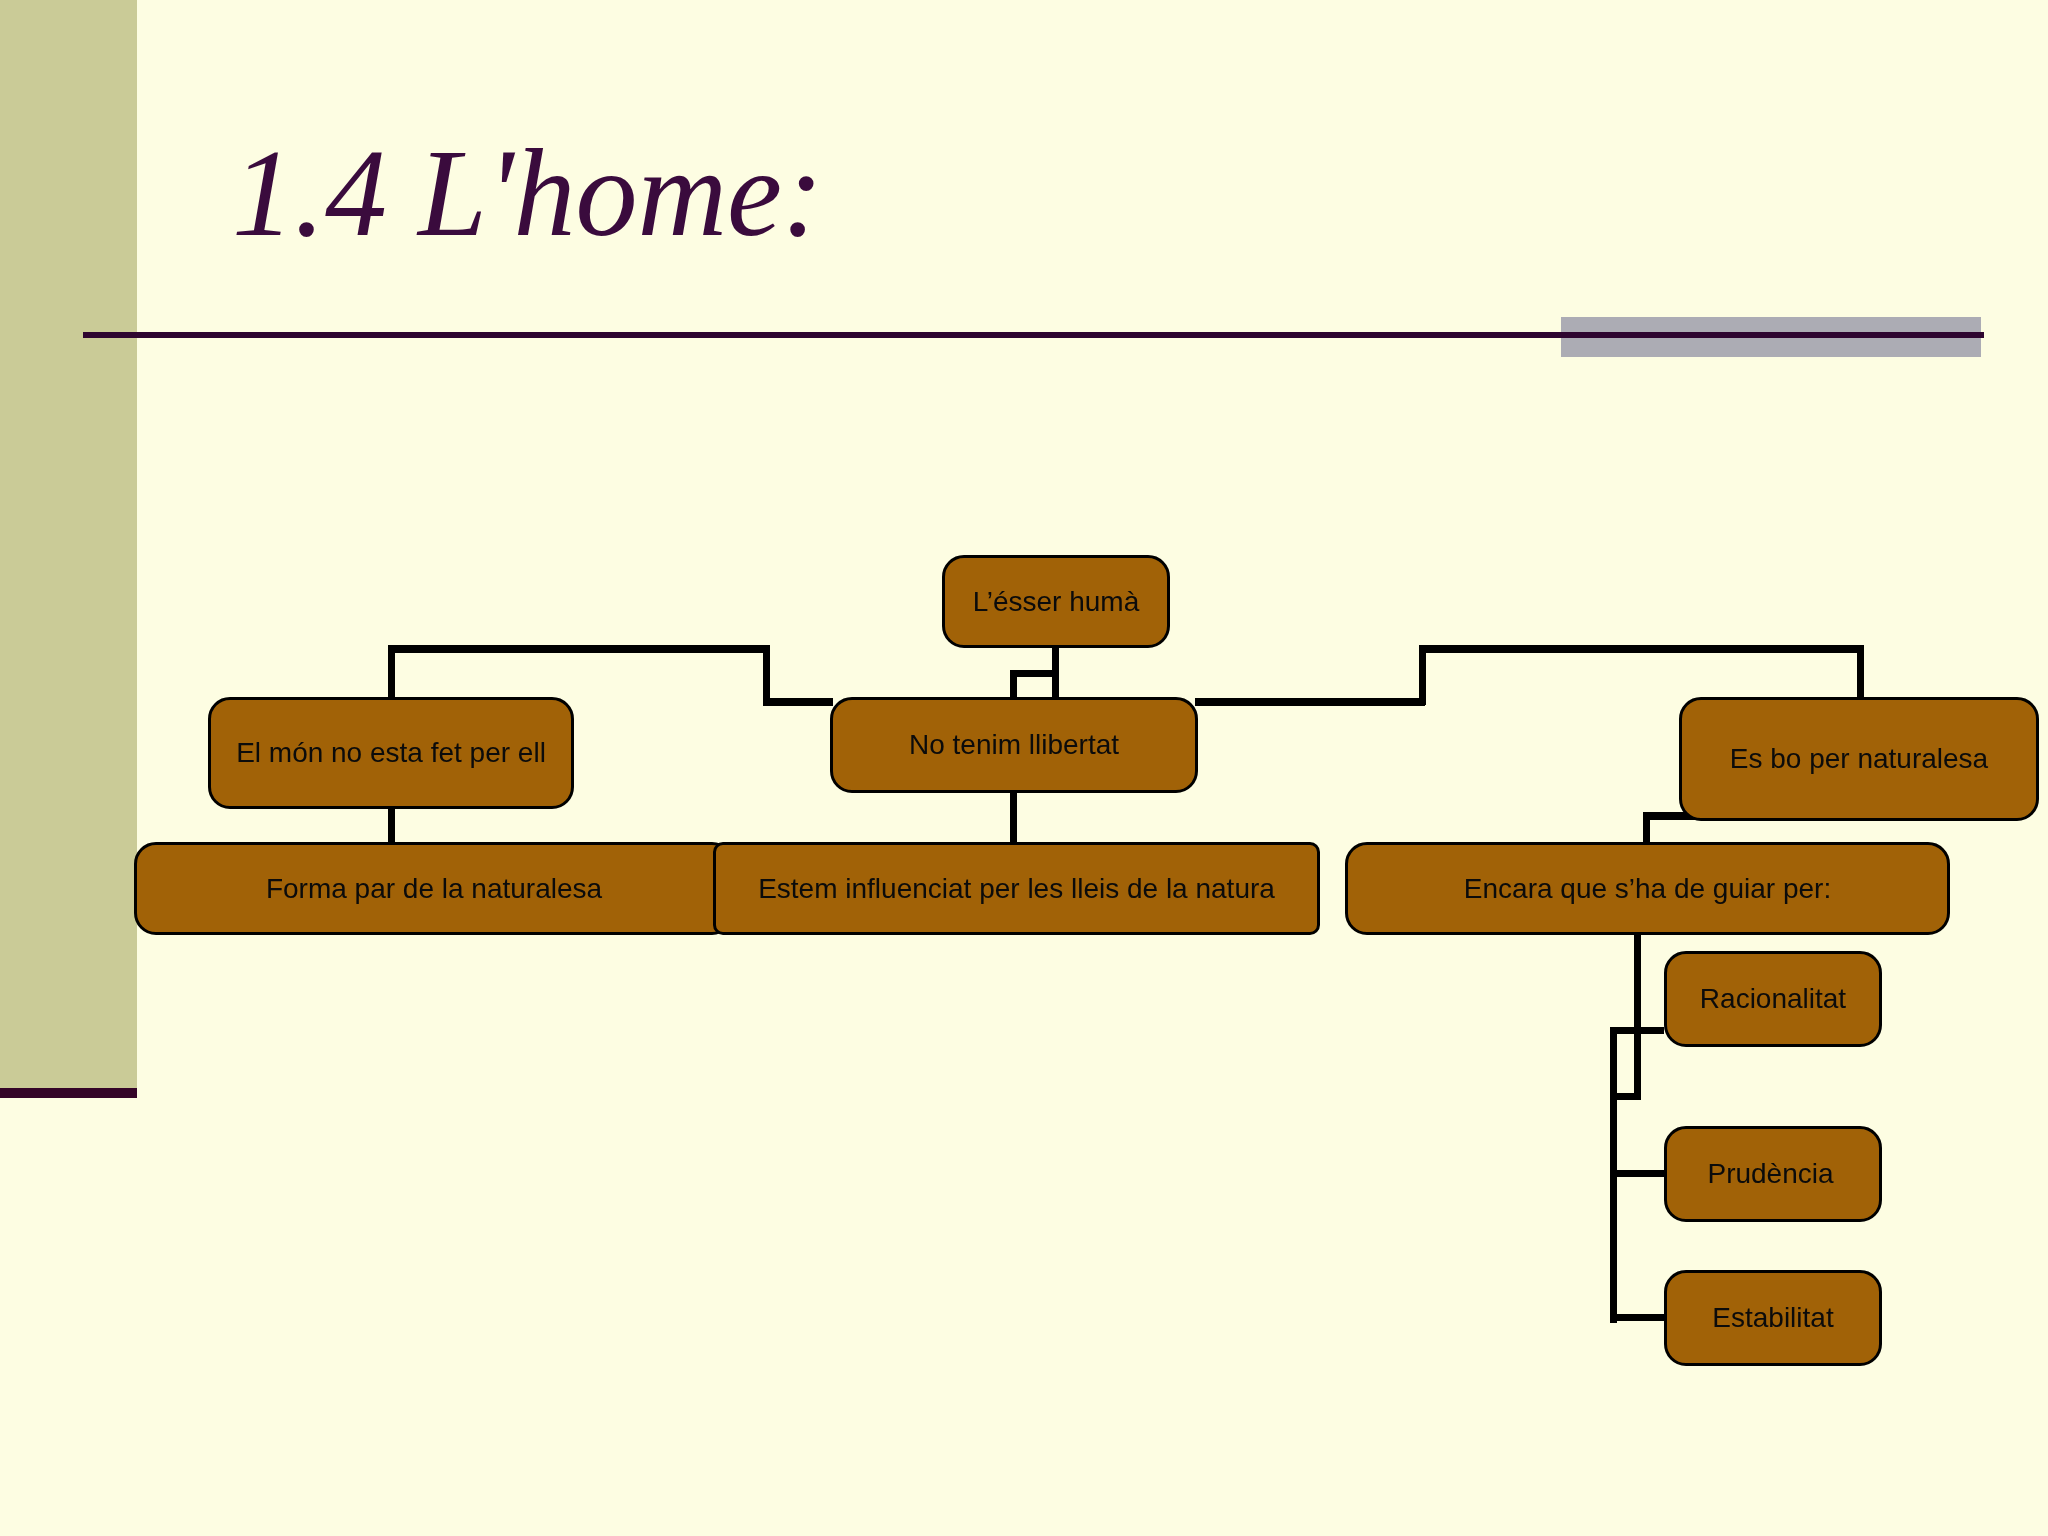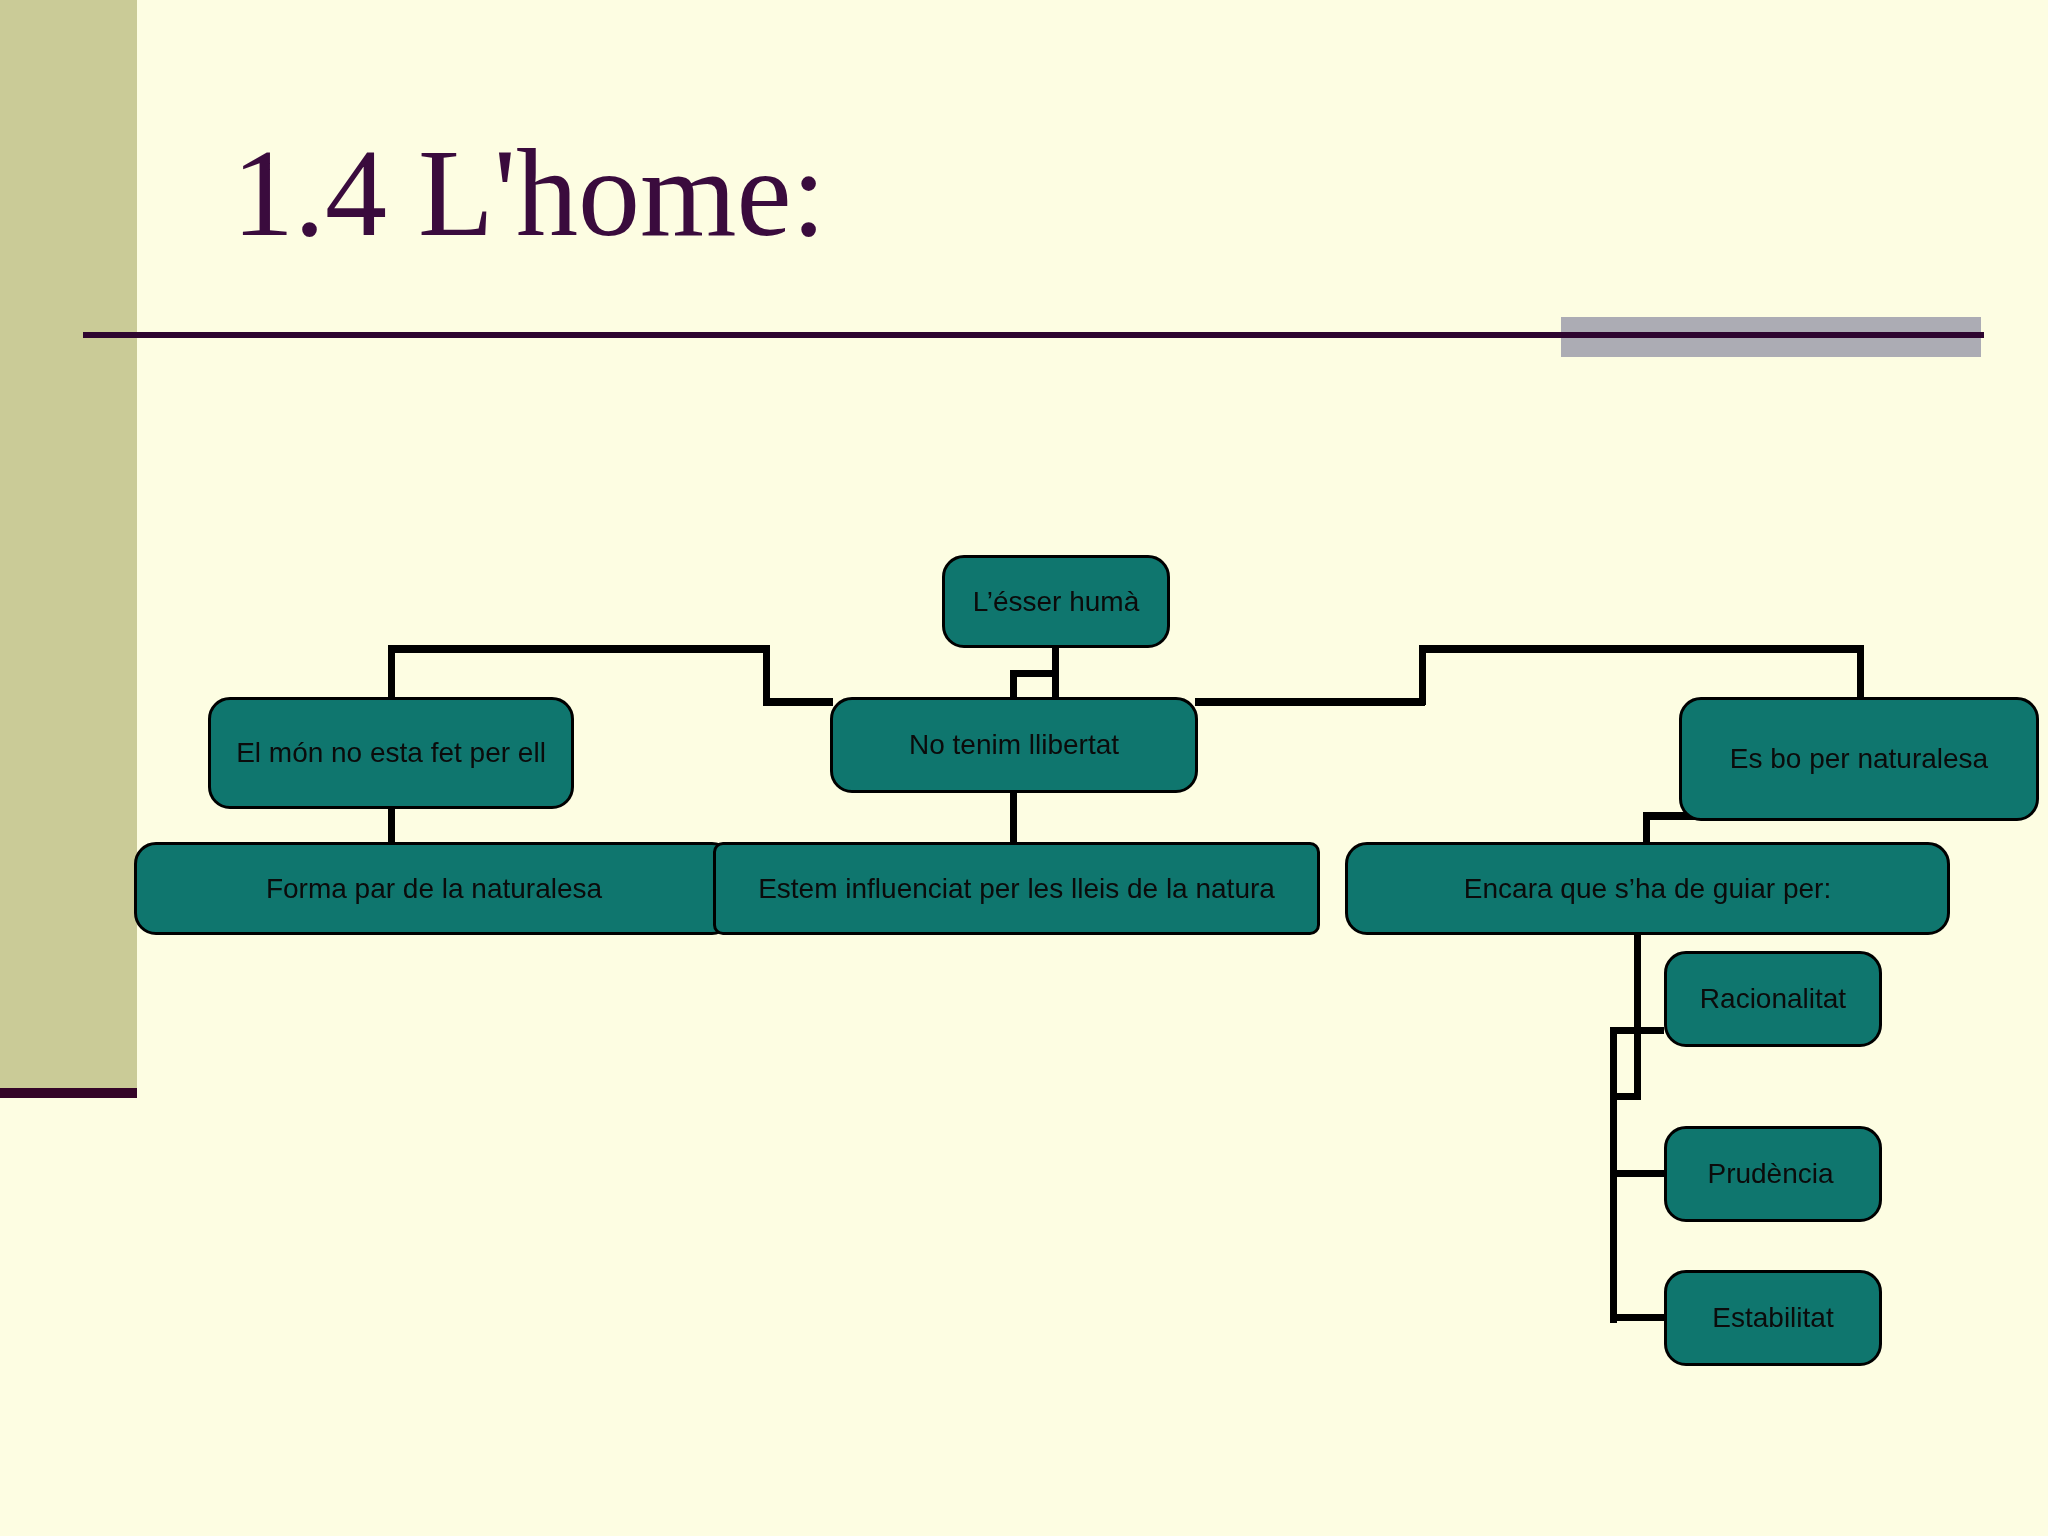--- a/index.html
+++ b/index.html
@@ -7,29 +7,29 @@
     position:relative;width:2048px;height:1536px;overflow:hidden;
     background:#FDFDE2;font-family:"Liberation Sans",sans-serif;
   }
   
   .sidebar{position:absolute;left:0;top:0;width:137px;height:1088px;background:#CACB97;}
   .sidebar-strip{position:absolute;left:0;top:1088px;width:137px;height:10px;background:#350528;}
   
   .title{
     position:absolute;left:232px;top:126px;margin:0;
     font-family:"Liberation Serif",serif;font-weight:400;
-    font-size:124px;line-height:1.1;color:#3A0B3D;white-space:nowrap;
+    font-size:124px;line-height:1.1;color:#3A0B3D;white-space:nowrap;font-style:italic;
   }
   
   .gray-block{position:absolute;left:1561px;top:317px;width:420px;height:40px;background:#ACACB4;}
   .rule{position:absolute;left:83px;top:332px;width:1901px;height:6px;background:#2E0530;}
   
   .node{
     position:absolute;box-sizing:border-box;
-    background:#0f766e;border:3px solid #000;border-radius:22px;
+    background:#a16207;border:3px solid #000;border-radius:22px;
     display:flex;align-items:center;justify-content:center;text-align:center;
     font-size:28px;color:#0B0B0B;padding:0 14px;
   }
   .n0{left:942px;top:555px;width:228px;height:93px;}
   .n1{left:208px;top:697px;width:366px;height:112px;}
   .n2{left:830px;top:697px;width:368px;height:96px;}
   .n3{left:1679px;top:697px;width:360px;height:124px;}
   .n4{left:91px;top:842px;width:600px;height:93px;margin-left:43px;}
   .n5{left:713px;top:842px;width:607px;height:93px;border-radius:10px;}
   .n6{left:1345px;top:842px;width:605px;height:93px;}

